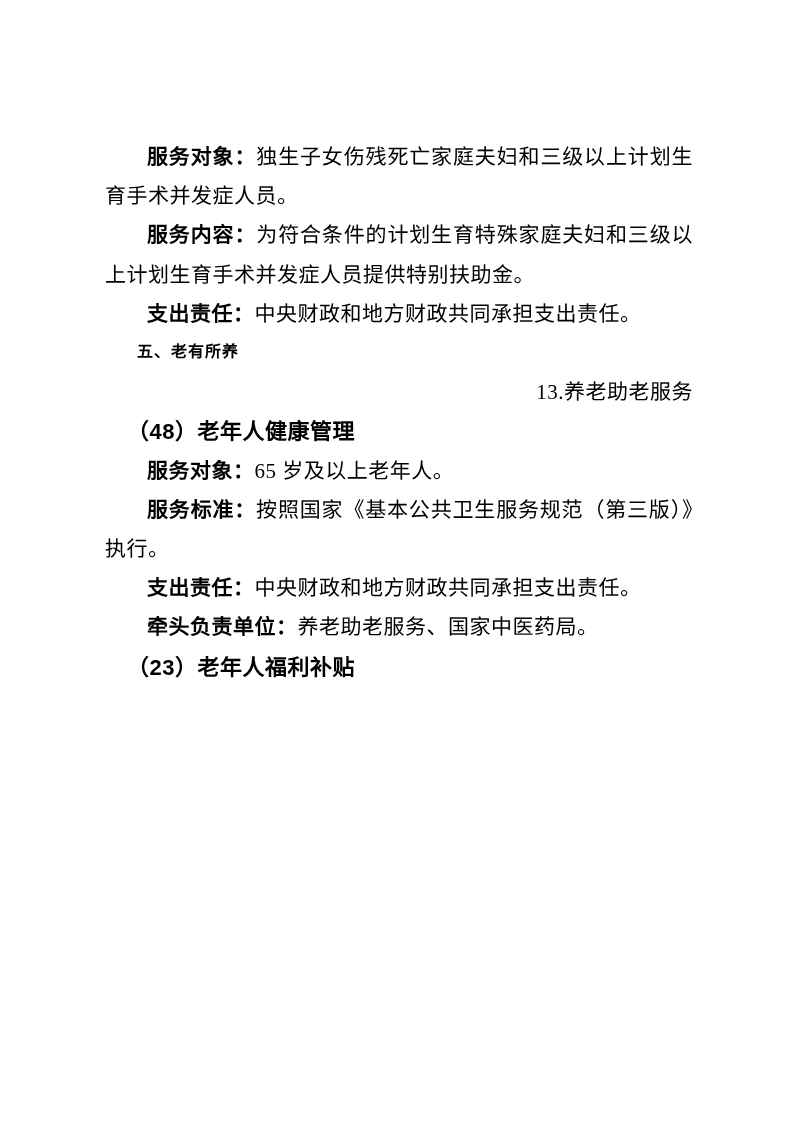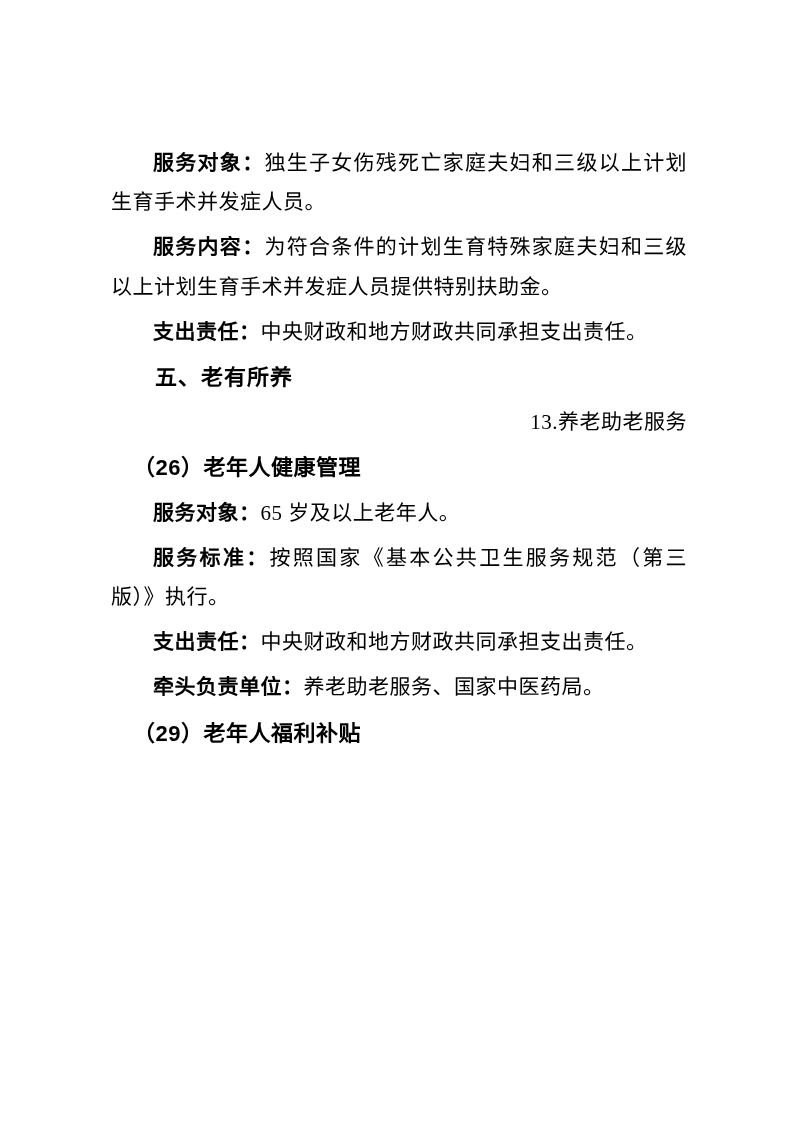--- a/index.html
+++ b/index.html
@@ -14,33 +14,33 @@
     box-sizing: border-box;
     background: #ffffff;
     color: #000000;
     padding: 138px 100px 0 105px;
     overflow: hidden;
     font-family: "Liberation Serif", "DejaVu Serif", serif;
     font-size: 21px;
   }
   .content { width: 100%; }
   .para {
-    margin: 6px;
+    margin: 0;
     line-height: 39.2px;
     text-align: justify;
     text-indent: 2em;
     letter-spacing: 0.5px;
   }
   .para .label {
     font-weight: bold;
   }
   .section-heading {
-    font-family: Liberation Serif, serif;
+    font-family: Liberation Mono, monospace;
     font-weight: bold;
-    font-size: 22px;
+    font-size: 16px;
     letter-spacing: 1px;
     text-align: left;
   }
   .item-heading {
     font-weight: normal;
     text-align: right;
     text-indent: 1.7em;
   }
   .sub-heading {
     font-family: "Liberation Sans", "DejaVu Sans", sans-serif;
@@ -53,20 +53,20 @@
 </head>
 <body>
 
 <div class="page">
   <div class="content">
       <p class="para"><span class="label">服务对象：</span><span>独生子女伤残死亡家庭夫妇和三级以上计划生育手术并发症人员。</span></p>
       <p class="para"><span class="label">服务内容：</span><span>为符合条件的计划生育特殊家庭夫妇和三级以上计划生育手术并发症人员提供特别扶助金。</span></p>
       <p class="para"><span class="label">支出责任：</span><span>中央财政和地方财政共同承担支出责任。</span></p>
       <p class="para section-heading">五、老有所养</p>
       <p class="para item-heading">13.养老助老服务</p>
-      <p class="para sub-heading">（26）老年人健康管理</p>
+      <p class="para sub-heading">（48）老年人健康管理</p>
       <p class="para"><span class="label">服务对象：</span><span>65 岁及以上老年人。</span></p>
       <p class="para"><span class="label">服务标准：</span><span>按照国家《基本公共卫生服务规范（第三版）》执行。</span></p>
       <p class="para"><span class="label">支出责任：</span><span>中央财政和地方财政共同承担支出责任。</span></p>
       <p class="para"><span class="label">牵头负责单位：</span><span>养老助老服务、国家中医药局。</span></p>
-      <p class="para sub-heading">（29）老年人福利补贴</p>
+      <p class="para sub-heading">（23）老年人福利补贴</p>
     </div>
 </div>
 
 </body></html>

